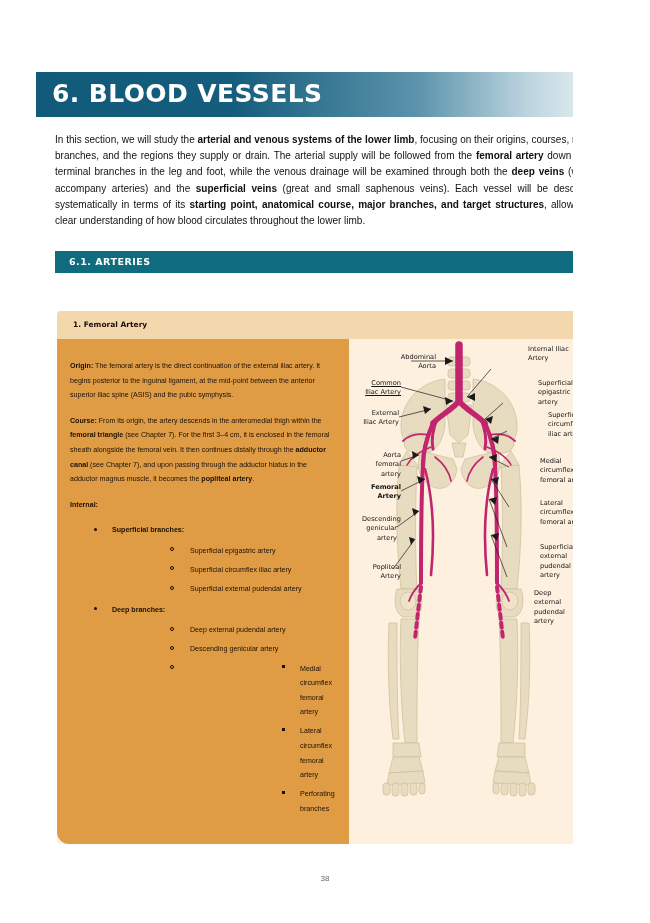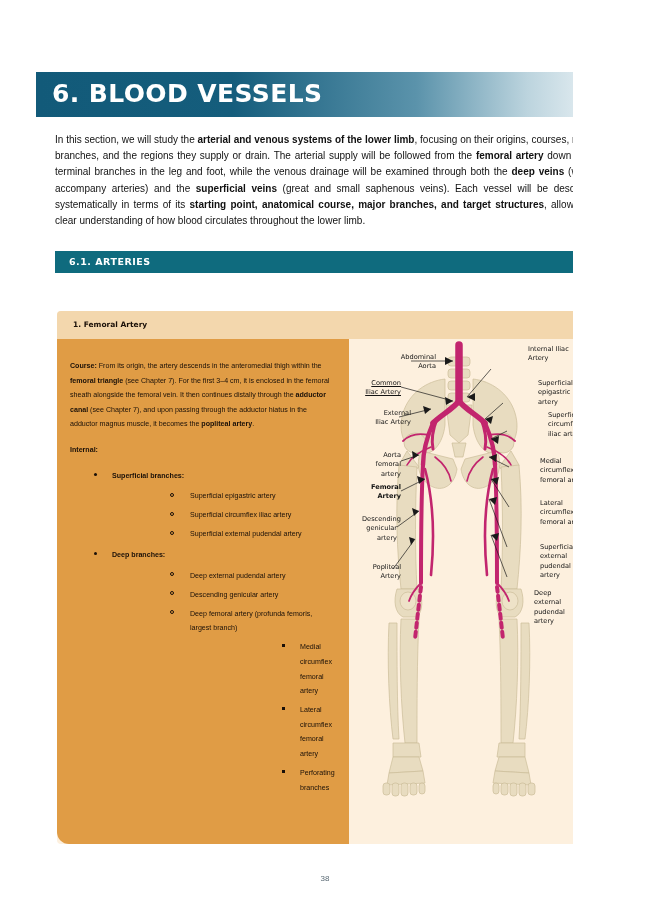--- a/index.html
+++ b/index.html
@@ -113,33 +113,34 @@
     <span>6.1. ARTERIES</span>
   </div>
 
   <div class="card">
 
     <div class="card-head"></div>
     <div class="card-head-title">1. Femoral Artery</div>
 
     <div class="card-left">
       <div class="body-text">
+        <p id="origin-para"><b>Origin:</b><span> The femoral artery is the direct continuation of the external iliac artery. It begins posterior to the inguinal ligament, at the mid-point between the anterior superior iliac spine (ASIS) and the pubic symphysis.</span></p>
         <p id="course-para"><b>Course:</b><span> From its origin, the artery descends in the anteromedial thigh within the </span><b>femoral triangle</b><span> (see Chapter 7). For the first 3–4 cm, it is enclosed in the femoral sheath alongside the femoral vein. It then continues distally through the </span><b>adductor canal</b><span> (see Chapter 7), and upon passing through the adductor hiatus in the adductor magnus muscle, it becomes the </span><b>popliteal artery</b><span>.</span></p>
         <p class="lbl">Internal:</p>
         <div id="branches-list">
             <ul class="l1">
               <li><span class="bullet1"></span><span>Superficial branches:</span><ul class="l2">
                   <li><span class="bullet2"></span><span>Superficial epigastric artery</span></li>
                   <li><span class="bullet2"></span><span>Superficial circumflex iliac artery</span></li>
                   <li><span class="bullet2"></span><span>Superficial external pudendal artery</span></li>
                 </ul></li>
               <li><span class="bullet1"></span><span>Deep branches:</span><ul class="l2">
                   <li><span class="bullet2"></span><span>Deep external pudendal artery</span></li>
                   <li><span class="bullet2"></span><span>Descending genicular artery</span></li>
-                  <li><span class="bullet2"></span><span>Deep femoral artery (profunda femoris, largest branch)</span><ul class="l3">
+                  <li><span class="bullet2"></span><ul class="l3">
                       <li><span class="bullet3"></span><span>Medial circumflex femoral artery</span></li>
                       <li><span class="bullet3"></span><span>Lateral circumflex femoral artery</span></li>
                       <li><span class="bullet3"></span><span>Perforating branches</span></li>
                     </ul></li>
                 </ul></li>
             </ul>
           </div>
 
       </div>
     </div>
@@ -271,21 +272,21 @@
             <polygon points="140,118 148,115 147,123"></polygon>
             <polygon points="142,140 150,138 148,146"></polygon>
             <polygon points="140,160 148,158 146,166"></polygon>
             <polygon points="142,196 150,194 148,202"></polygon>
           </g>
         </svg>
 
         <div id="fig-labels">
             <div class="fig-label right" style="left: 12px; top: 14px; width: 62px; margin-left: 13px;">Abdominal Aorta</div>
             <div class="fig-label right" style="left: 0px; top: 40px; width: 52px; text-decoration: underline;">Common Iliac Artery</div>
-            <div class="fig-label right" style="left: 12px; top: 70px; width: 50px;">External Iliac Artery</div>
+            <div class="fig-label right" style="left: 0px; top: 70px; width: 50px;">External Iliac Artery</div>
             <div class="fig-label right" style="left: 0px; top: 112px; width: 52px;">Aorta femoral artery</div>
             <div class="fig-label right bold" style="left: 0px; top: 144px; width: 52px;">Femoral Artery</div>
             <div class="fig-label right" style="left: 0px; top: 176px; width: 48px;">Descending genicular artery</div>
             <div class="fig-label right" style="left: 8px; top: 224px; width: 44px;">Popliteal Artery</div>
             <div class="fig-label" style="left: 166px; top: 6px; width: 76px;">Internal Iliac Artery</div>
             <div class="fig-label" style="left: 176px; top: 40px; width: 66px;">Superficial epigastric artery</div>
             <div class="fig-label" style="left: 186px; top: 72px; width: 58px;">Superficial circumflex iliac artery</div>
             <div class="fig-label" style="left: 178px; top: 118px; width: 64px;">Medial circumflex femoral artery</div>
             <div class="fig-label" style="left: 178px; top: 160px; width: 66px;">Lateral circumflex femoral artery</div>
             <div class="fig-label" style="left: 178px; top: 204px; width: 58px;">Superficial external pudendal artery</div>

